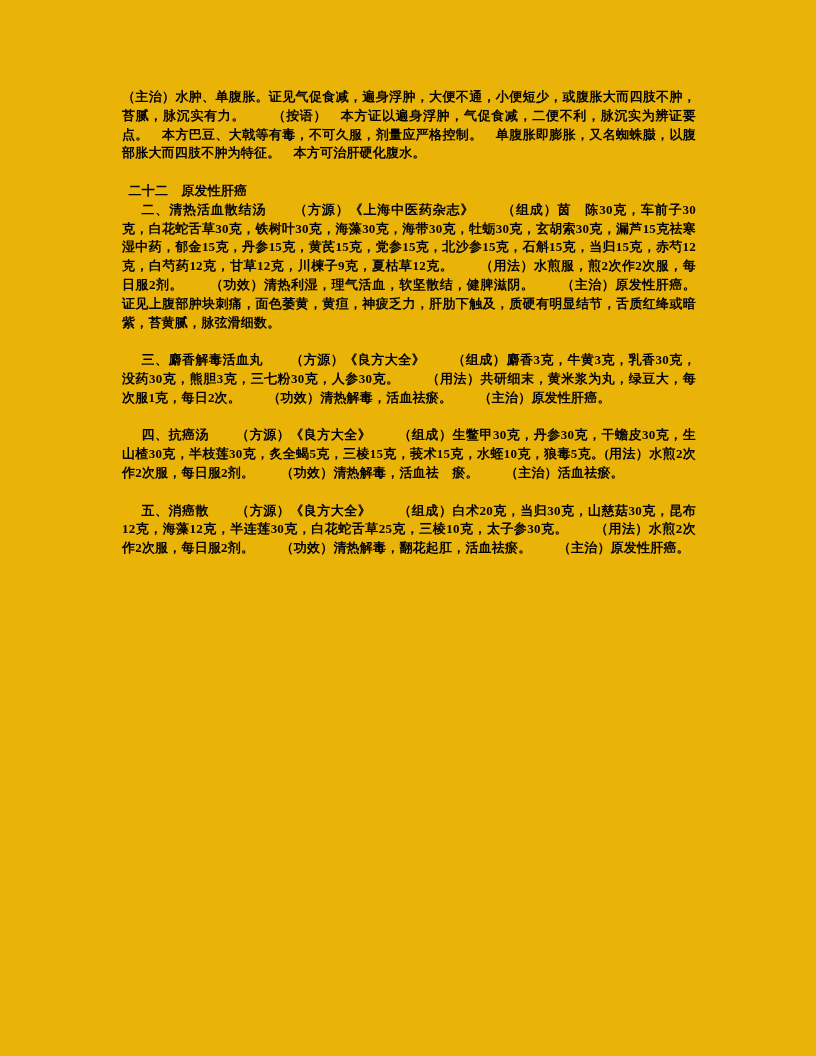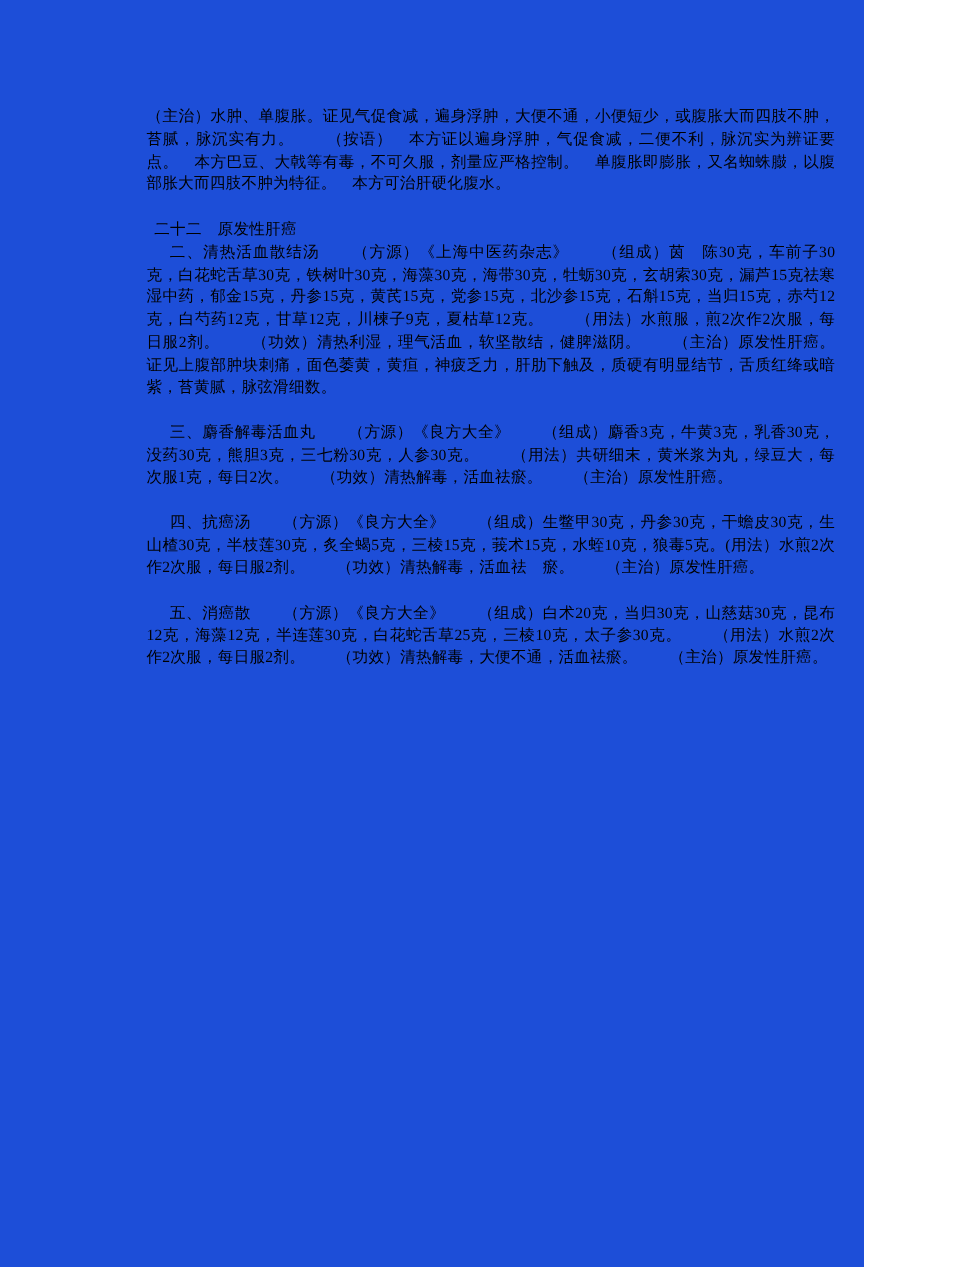--- a/index.html
+++ b/index.html
@@ -12,23 +12,24 @@
     background: #ffffff;
     position: relative;
     overflow: hidden;
     font-family: "Liberation Serif", "DejaVu Serif", serif;
     color: #000000;
   }
   .page {
     position: absolute;
     left: 0;
     top: 0;
-    width: 720px;
+    width: 816px;
     height: 1056px;
-    background: #1d4ed8;
+    background: #eab308;
+    font-weight: bold;
   }
   .content {
     position: absolute;
     left: 122px;
     top: 88px;
     width: 574px;
     font-size: 13px;
     line-height: 18.8px;
     text-align: justify;
     letter-spacing: 0.2px;
@@ -53,19 +54,19 @@
     <p class="para gap-after">（主治）水肿、单腹胀。证见气促食减，遍身浮肿，大便不通，小便短少，或腹胀大而四肢不肿，苔腻，脉沉实有力。　　（按语）　本方证以遍身浮肿，气促食减，二便不利，脉沉实为辨证要点。　本方巴豆、大戟等有毒，不可久服，剂量应严格控制。　单腹胀即膨胀，又名蜘蛛臌，以腹部胀大而四肢不肿为特征。　本方可治肝硬化腹水。</p>
 
 
     <p class="para ind-05">二十二　原发性肝癌</p>
 
 
     <p class="para ind-15 gap-after">二、清热活血散结汤　　（方源）《上海中医药杂志》　　（组成）茵　陈30克，车前子30克，白花蛇舌草30克，铁树叶30克，海藻30克，海带30克，牡蛎30克，玄胡索30克，漏芦15克祛寒湿中药，郁金15克，丹参15克，黄芪15克，党参15克，北沙参15克，石斛15克，当归15克，赤芍12克，白芍药12克，甘草12克，川楝子9克，夏枯草12克。　　（用法）水煎服，煎2次作2次服，每日服2剂。　　（功效）清热利湿，理气活血，软坚散结，健脾滋阴。　　（主治）原发性肝癌。证见上腹部肿块刺痛，面色萎黄，黄疸，神疲乏力，肝肋下触及，质硬有明显结节，舌质红绛或暗紫，苔黄腻，脉弦滑细数。</p>
 
     <p class="para ind-15 gap-after">三、麝香解毒活血丸　　（方源）《良方大全》　　（组成）麝香3克，牛黄3克，乳香30克，没药30克，熊胆3克，三七粉30克，人参30克。　　（用法）共研细末，黄米浆为丸，绿豆大，每次服1克，每日2次。　　（功效）清热解毒，活血祛瘀。　　（主治）原发性肝癌。</p>
 
-    <p class="para ind-15 gap-after">四、抗癌汤　　（方源）《良方大全》　　（组成）生鳖甲30克，丹参30克，干蟾皮30克，生山楂30克，半枝莲30克，炙全蝎5克，三棱15克，莪术15克，水蛭10克，狼毒5克。(用法）水煎2次作2次服，每日服2剂。　　（功效）清热解毒，活血祛　瘀。　　（主治）原发性肝癌。</p>
+    <p class="para ind-15 gap-after">四、抗癌汤　　（方源）《良方大全》　　（组成）生鳖甲30克，丹参30克，干蟾皮30克，生山楂30克，半枝莲30克，炙全蝎5克，三棱15克，莪术15克，水蛭10克，狼毒5克。(用法）水煎2次作2次服，每日服2剂。　　（功效）清热解毒，活血祛　瘀。　　（主治）活血祛瘀。</p>
 
-    <p class="para ind-15 gap-after">五、消癌散　　（方源）《良方大全》　　（组成）白术20克，当归30克，山慈菇30克，昆布12克，海藻12克，半连莲30克，白花蛇舌草25克，三棱10克，太子参30克。　　（用法）水煎2次作2次服，每日服2剂。　　（功效）清热解毒，大便不通，活血祛瘀。　　（主治）原发性肝癌。</p>
+    <p class="para ind-15 gap-after">五、消癌散　　（方源）《良方大全》　　（组成）白术20克，当归30克，山慈菇30克，昆布12克，海藻12克，半连莲30克，白花蛇舌草25克，三棱10克，太子参30克。　　（用法）水煎2次作2次服，每日服2剂。　　（功效）清热解毒，翻花起肛，活血祛瘀。　　（主治）原发性肝癌。</p>
 
 
   </div>
 </div>
 
 </body></html>

